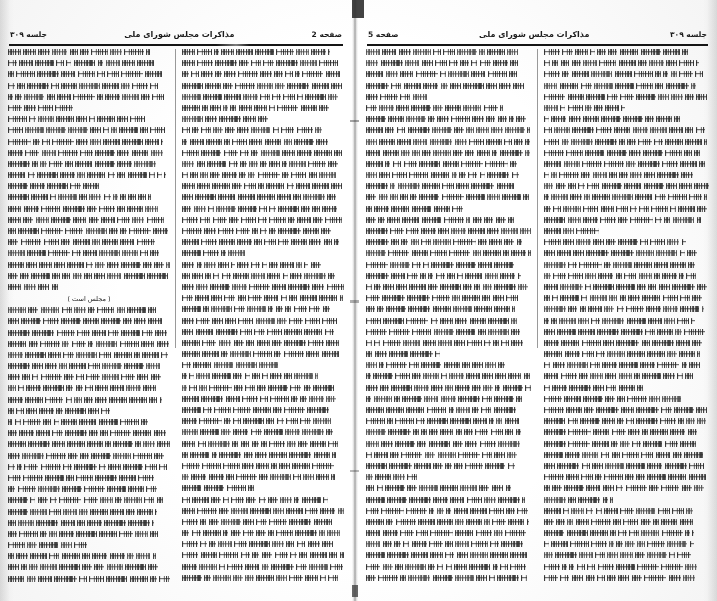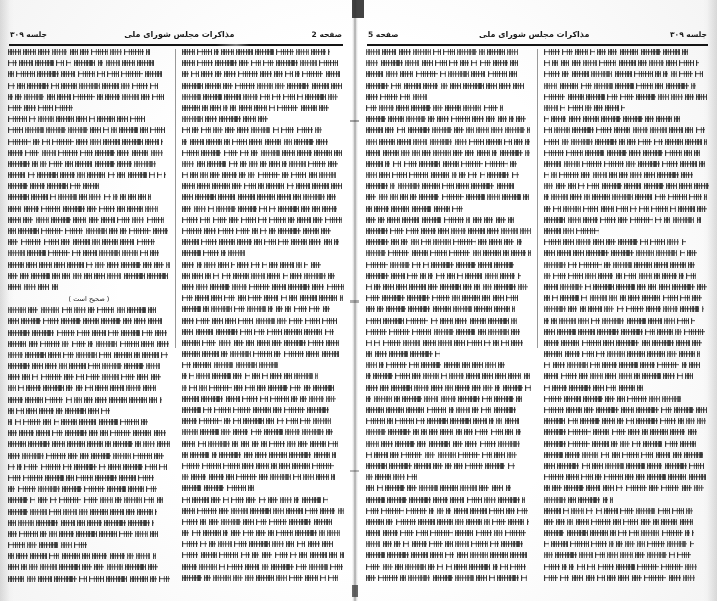--- a/index.html
+++ b/index.html
@@ -464,21 +464,21 @@
               <span class="w" style="width: 12.99%;"></span>
               <span class="w" style="width: 13.31%;"></span>
             </div>
             <div class="line">
               <span class="w" style="width: 8.29%;"></span>
               <span class="w thin" style="width: 7.71%;"></span>
               <span class="w" style="width: 6.92%;"></span>
               <span class="w" style="width: 3.78%;"></span>
             </div>
           </div>
-          <div class="inline-note">( صحیح است )</div>
+          <div class="inline-note">( مجلس است )</div>
           <div class="para indent">
             <div class="line">
               <span class="w thin" style="width: 12.03%;"></span>
               <span class="w" style="width: 7.21%;"></span>
               <span class="w thin" style="width: 12.68%;"></span>
               <span class="w alt" style="width: 6.92%;"></span>
               <span class="w thin" style="width: 8.42%;"></span>
               <span class="w" style="width: 4.32%;"></span>
               <span class="w alt" style="width: 11.83%;"></span>
               <span class="w thin" style="width: 5.81%;"></span>

